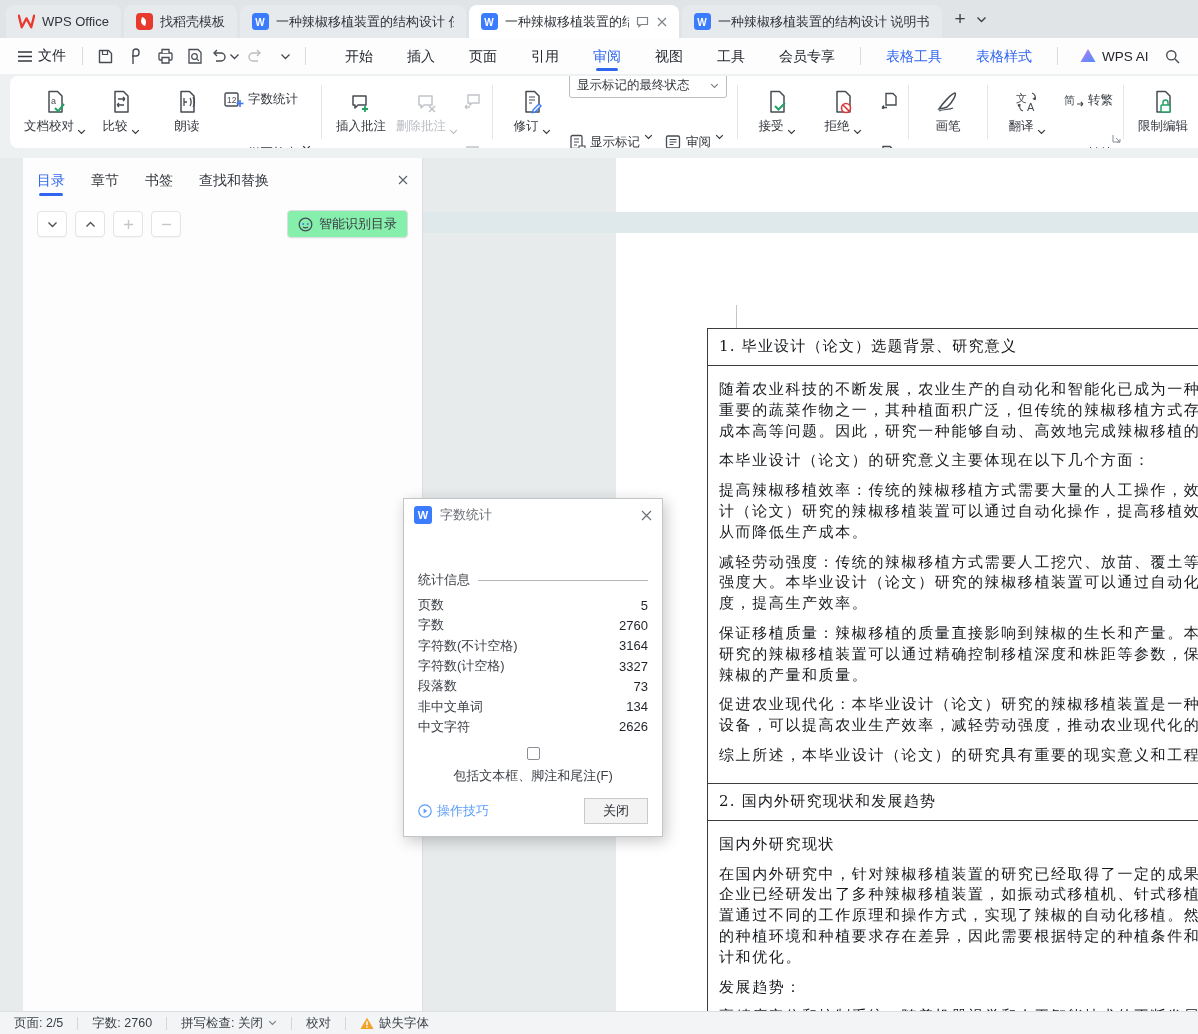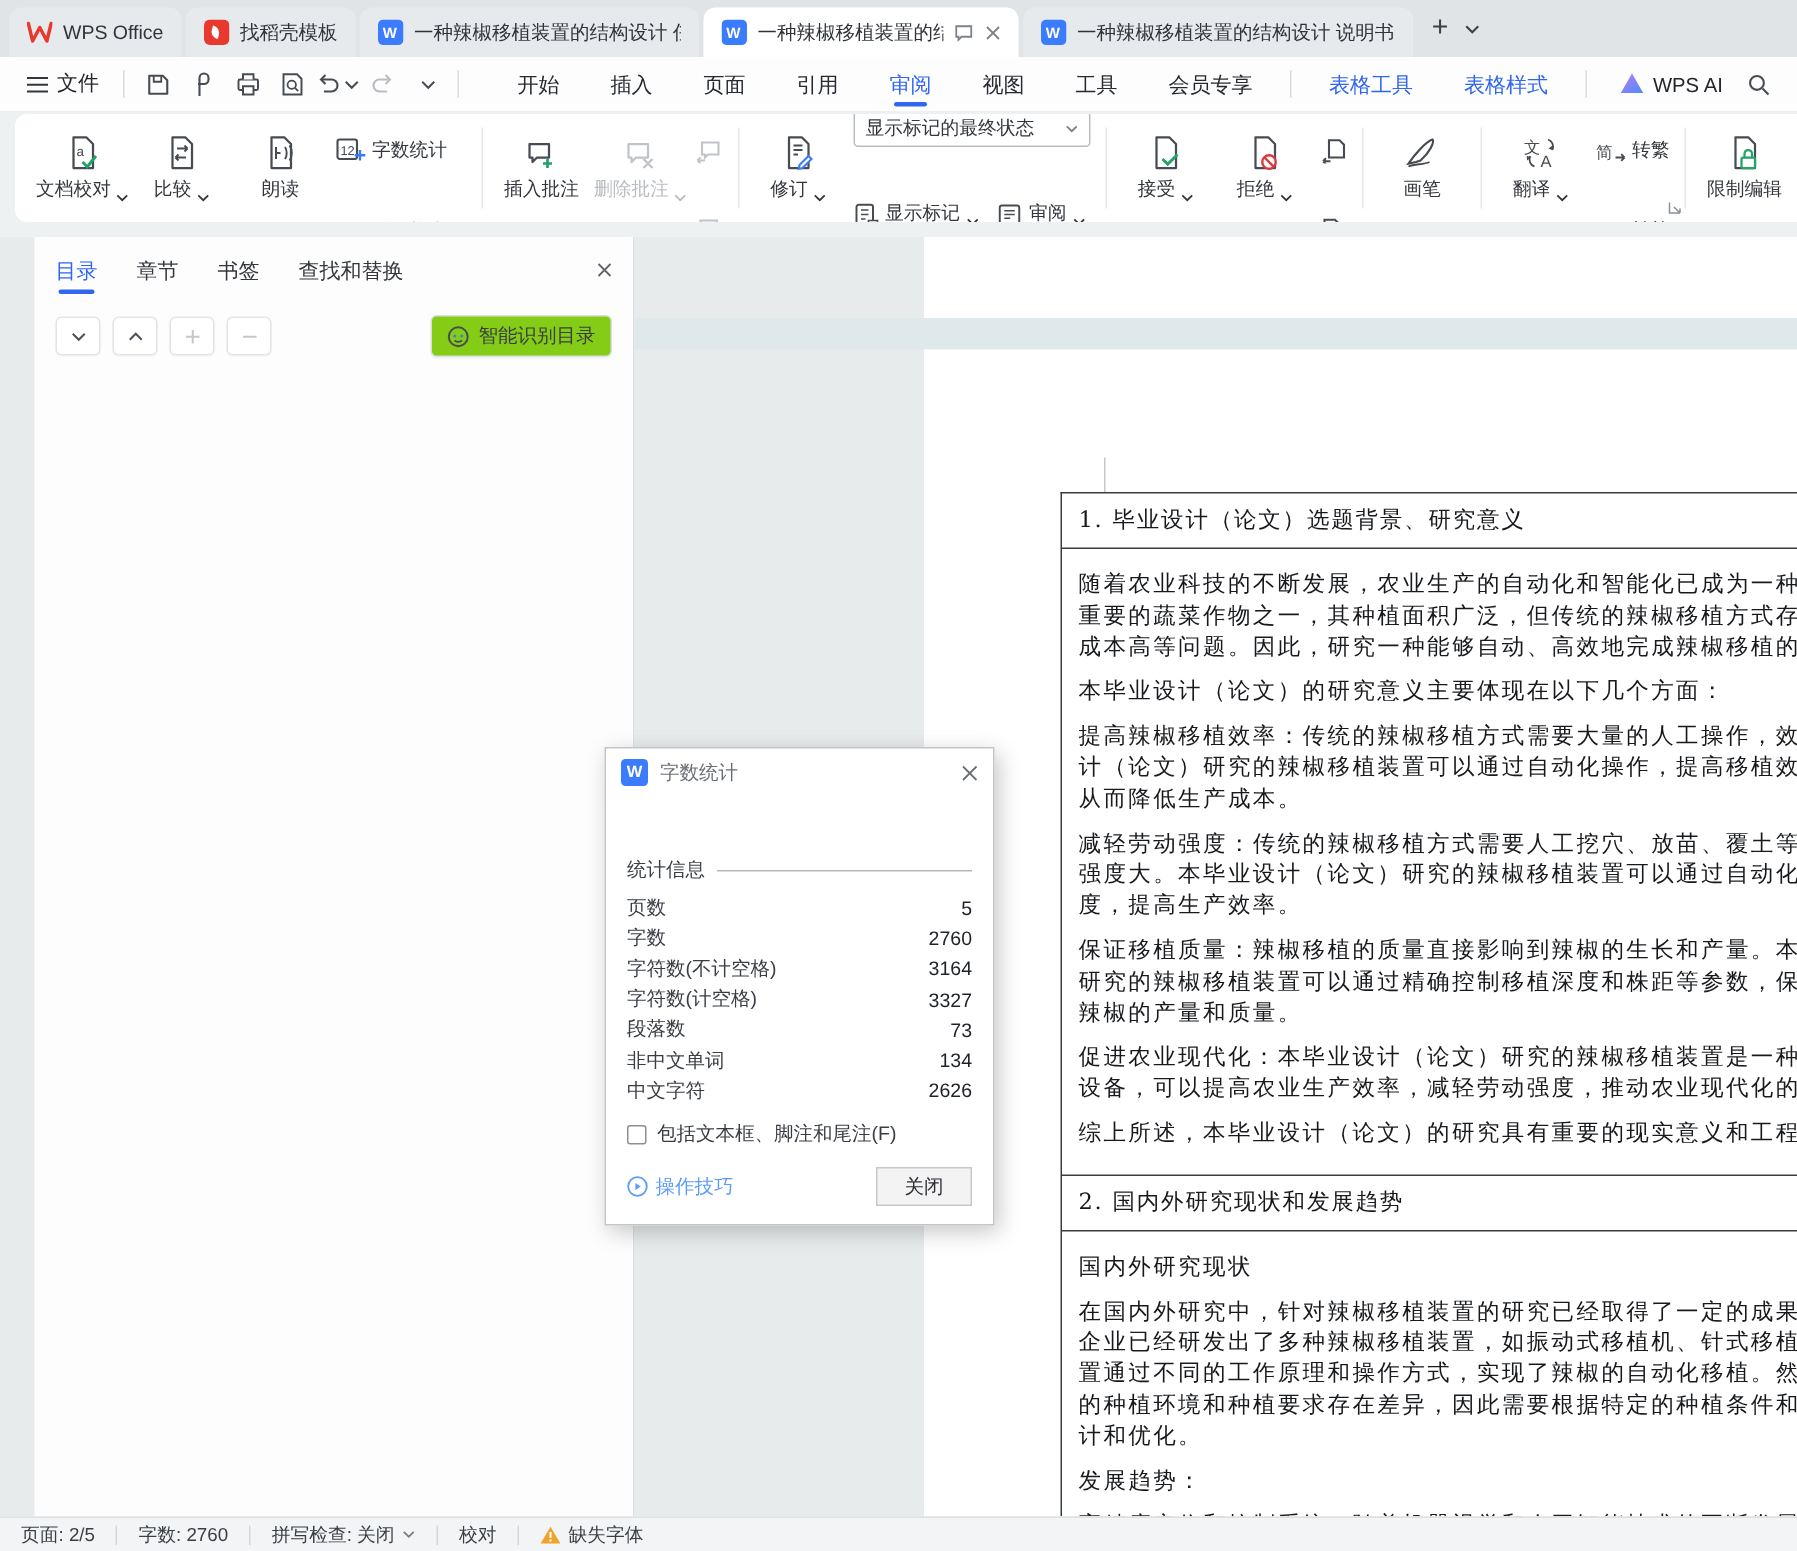--- a/index.html
+++ b/index.html
@@ -37,42 +37,42 @@
 
   
   .ribbon { height:84px; background:#eef1f2; padding:2px 0 10px 10px; }
   .ribbon-panel { background:#fff; border-radius:8px 0 0 8px; height:100%; display:flex; align-items:center; padding:0 6px; overflow:hidden; }
   .rgroup { display:flex; align-items:center; height:62px; padding:0 6px; position:relative; }
   .rsep { width:1px; height:54px; background:#e4e7e9; flex:0 0 auto; }
   .bigbtn { width:66px; height:60px; display:flex; flex-direction:column; align-items:center; justify-content:center; gap:3px; border-radius:4px; }
   .bigbtn .blabel { font-size:12.5px; color:#33373d; display:flex; align-items:flex-end; gap:3px; white-space:nowrap; }
   .bigbtn.dis .blabel { color:#b9bdc2; }
   .stackcol { display:flex; flex-direction:column; justify-content:center; gap:7px; padding:0 4px; }
-  .srow { display:flex; align-items:flex-end; gap:4px; font-size:12.5px; color:#33373d; white-space:nowrap;margin-top:29px; }
+  .srow { display:flex; align-items:flex-start; gap:4px; font-size:12.5px; color:#33373d; white-space:nowrap;margin-top:29px; }
   .srow.dis { color:#b9bdc2; }
   .combo { width:158px; height:24px; border:1px solid #b9bdc2; border-radius:3px; display:flex; align-items:center;
            justify-content:space-between; padding:0 7px; font-size:12.5px; color:#33373d; background:#fff; }
   .markrows { display:flex; gap:12px; }
   .launcher { position:absolute; right:2px; bottom:0px; color:#8a9097; }
   .chev { display:inline-flex; color:inherit; }
 
   
   .main { display:flex; height:853px;margin-left:23px; }
   .sidebar { width:400px; background:#fdfdfe; border-right:1px solid #dcdfe1; display:flex; flex-direction:column; }
   .sb-tabs { display:flex; align-items:center; height:44px; padding:0 14px; }
   .sb-tab { position:relative; margin-right:26px; font-size:14px; color:#33373d; height:44px; line-height:44px; }
   .sb-tab.active { color:var(--accent); }
   .sb-tab.active::after { content:""; position:absolute; left:2px; right:2px; bottom:6px; height:3px; border-radius:2px; background:var(--accent); }
   .sb-close { margin-left:auto; color:#5f646b; }
   .sb-ctrl { display:flex; align-items:center; gap:8px; padding:8px 14px 10px; }
   .sb-btn { width:30px; height:26px; border:1px solid #e2e5e8; border-radius:4px; background:#fff; display:flex;
             align-items:center; justify-content:center; color:#4d5publ258; color:#4d525a; box-shadow:0 1px 1px rgba(0,0,0,.03); }
   .sb-btn.dis { color:#c4c8cd; }
   .smartbtn { margin-left:auto; height:28px; display:flex; align-items:center; gap:6px; padding:0 10px; border:1px solid #dcdfe2;
-              border-radius:4px; background:#84cc16; font-size:13px; color:#3a3e45; box-shadow:0 1px 1px rgba(0,0,0,.04); }
+              border-radius:4px; background:#86efac; font-size:13px; color:#3a3e45; box-shadow:0 1px 1px rgba(0,0,0,.04); }
 
   
   .docarea { flex:1; position:relative; background:#e8ebec; overflow:hidden; }
   .page-prev { position:absolute; left:193px; right:0; top:0; height:54px; background:#fff; }
   .page-gap { position:absolute; left:0; right:0; top:54px; height:21px; background:#dfe8ea; }
   .page-cur { position:absolute; left:193px; right:0; top:75px; bottom:0; background:#fff; overflow:hidden; }
   .cursor-mark { position:absolute; left:120px; top:72px; width:1px; height:23px; background:#c3c7c9; }
   .doc-table { position:absolute; left:91px; top:95px; width:1100px; border:1px solid #3a3d40; border-right:none;
                font-family:"DejaVu Serif",serif; color:#17191c; }
   .cell-head { padding:8px 11px 9px; border-bottom:1px solid #3a3d40; font-size:15px; letter-spacing:1.2px; white-space:nowrap; }
@@ -88,21 +88,21 @@
   .dlg-wicon { width:18px; height:18px; border-radius:3px; background:var(--docblue); color:#fff; font-size:11px; font-weight:bold;
                display:flex; align-items:center; justify-content:center; }
   .dlg-tlabel { margin-left:8px; font-size:13px; color:#6b6f75; }
   .dlg-close { margin-left:auto; color:#6b6f75; }
   .dlg-body { padding:4px 14px 12px;margin-top:36px; }
   .dlg-section { display:flex; align-items:center; font-size:13px; color:#3d4147; margin-bottom:6px; }
   .dlg-section .hline { flex:1; border-top:1px solid #b4b7ba; margin-left:8px; }
   .stat-row { display:flex; justify-content:space-between; height:20.3px; align-items:center; font-size:13px; }
   .stat-row .sl { color:#3a3e44; }
   .stat-row .sv { color:#1f2329; }
-  .chk-row { display:flex; align-items:center; gap:7px; margin-top:10px; font-size:13px; color:#3a3e44; }
+  .chk-row { display:flex; align-items:center; gap:7px; margin-top:10px; font-size:13px; color:#3a3e44;flex-direction:column; }
   .chk-box { width:13px; height:13px; border:1px solid #8a8f96; border-radius:2px; background:#fff; }
   .dlg-foot { display:flex; align-items:center; justify-content:space-between; margin-top:13px; }
   .tips { display:flex; align-items:center; gap:5px; font-size:13px; color:var(--link); }
   .closebtn { width:64px; height:26px; background:#f3f3f3; border:1px solid #c6c9cc; font-size:13px; color:#2b2f35;
               display:flex; align-items:center; justify-content:center; }
 
   
   .statusbar { position:absolute; left:0; right:0; bottom:0; height:23px; background:#f3f4f5; border-top:1px solid #dddfe1;
                display:flex; align-items:center; font-size:12.5px; color:#3a3f45; }
   .st-item { display:flex; align-items:center; gap:5px; padding:0 14px; }

